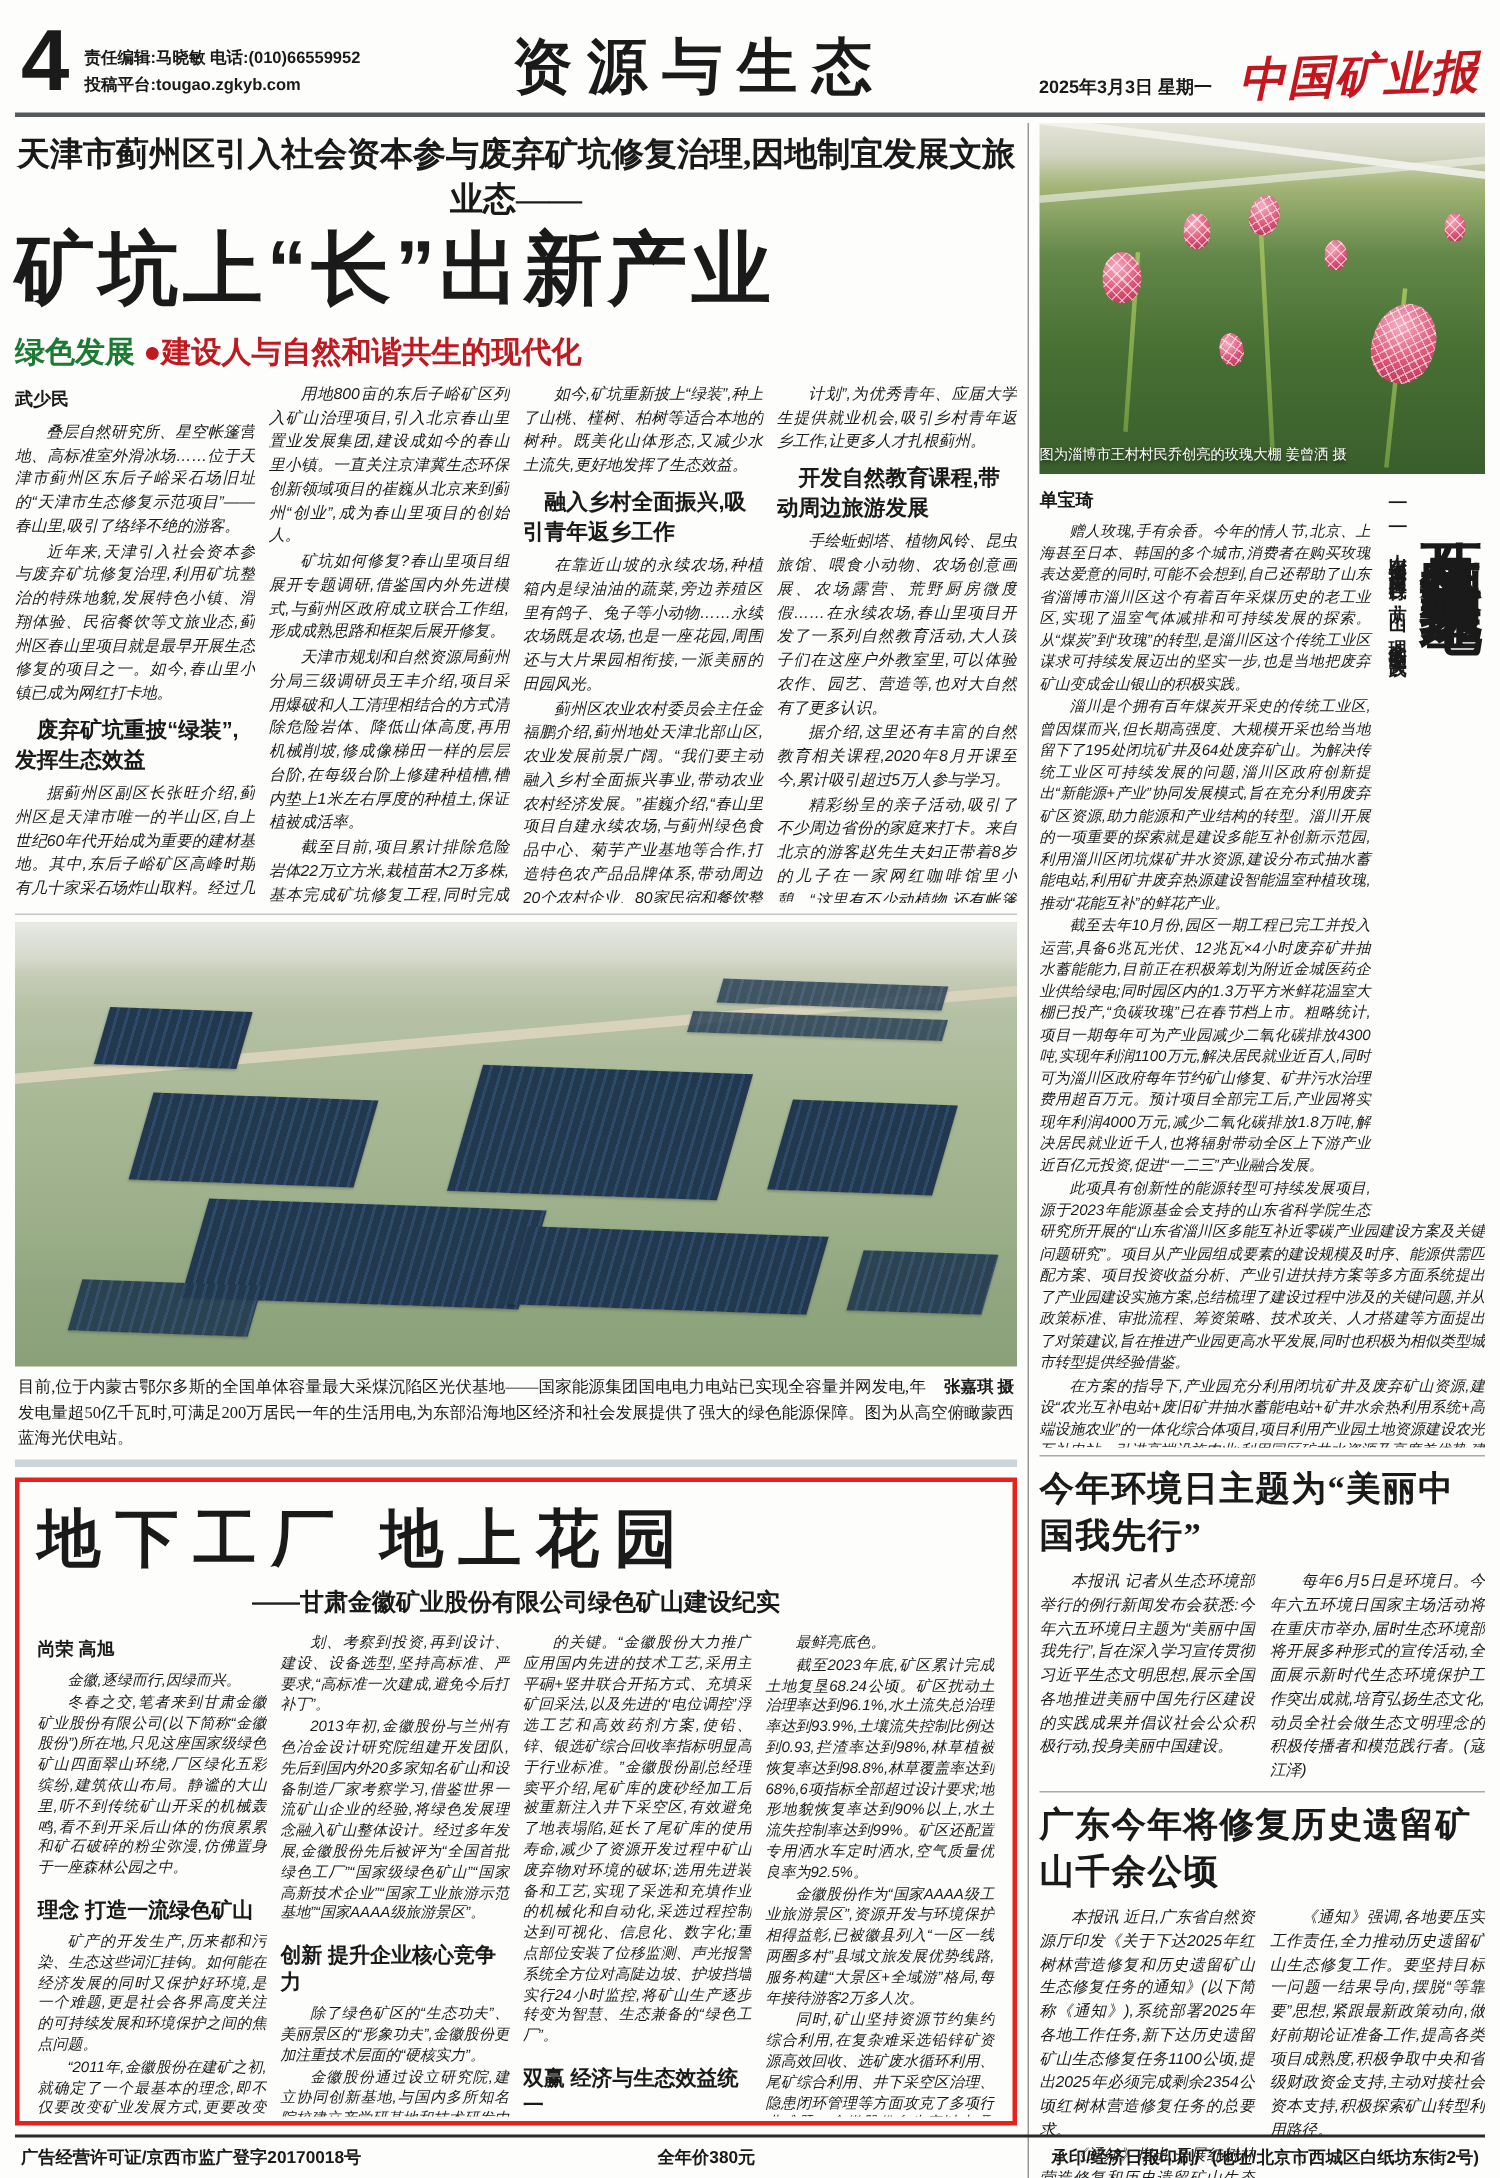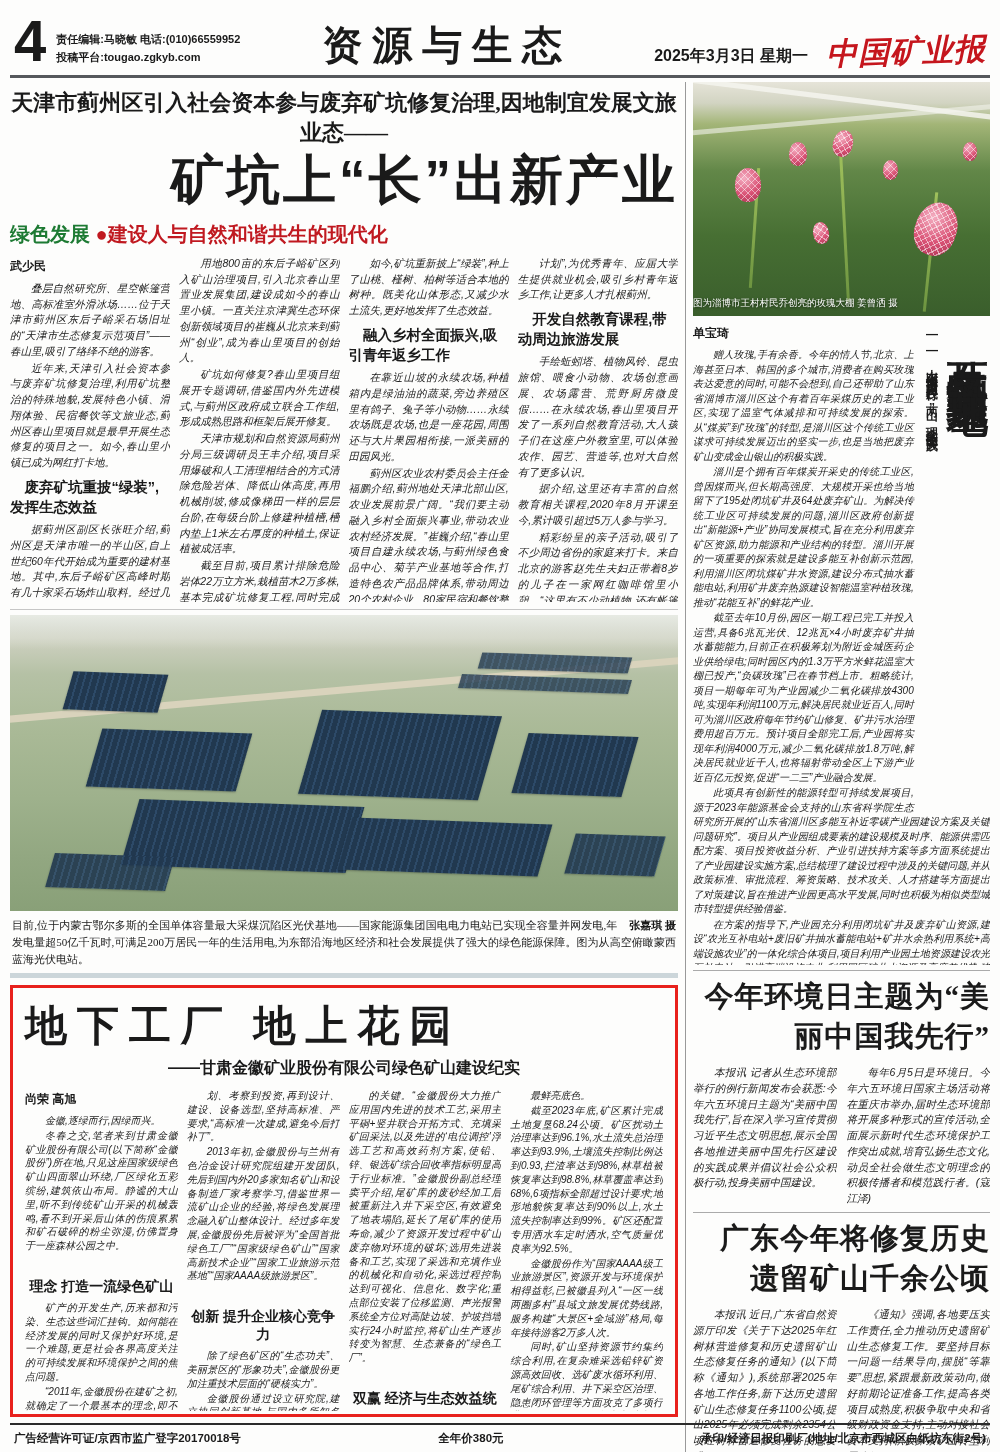--- a/index.html
+++ b/index.html
@@ -4,31 +4,31 @@
 <style>
   html,body{margin:0;padding:0;background:#e9e9e9;}
   .page{width:1000px;height:1452px;background:#fdfdfc;margin:0 auto;position:relative;
         font-family:"Liberation Sans","DejaVu Sans",sans-serif;color:#1a1a1a;
         box-sizing:border-box;padding:6px 10px 0;overflow:hidden;}
   
   .masthead{display:flex;align-items:flex-end;border-bottom:3px solid #55585c;padding:4px 4px 8px;height:72px;box-sizing:border-box;}
   .page-num{font-size:58px;font-weight:900;line-height:.9;margin-right:10px;}
   .edit-info{font-size:11px;font-weight:700;line-height:1.7;}
   .section-title{flex:1;text-align:center;font-size:40px;font-weight:900;letter-spacing:10px;line-height:1;padding-bottom:2px;}
-  .date-line{font-size:16px;font-weight:600;margin-right:18px;white-space:nowrap;}
+  .date-line{font-size:12px;font-weight:600;margin-right:18px;white-space:nowrap;}
   .brand{font-family:"DejaVu Serif","Liberation Serif",serif;font-style:italic;font-weight:700;
          color:#c5161d;font-size:31px;line-height:1;transform:rotate(-2deg);letter-spacing:1px;white-space:nowrap;}
   
   .content{display:flex;margin-top:4px;}
   .left-col{width:668px;}
   .vdiv{width:1px;background:#999;margin:0 7px;}
   .right-col{flex:1;min-width:0;}
   
   .kicker{font-family:"Liberation Serif",serif;text-align:center;font-size:22px;font-weight:700;margin:6px 0 2px;}
-  .headline{text-align:right;font-size:53px;font-weight:900;letter-spacing:3px;line-height:1.15;margin:2px 0 10px;}
+  .headline{text-align:left;font-size:53px;font-weight:900;letter-spacing:3px;line-height:1.15;margin:2px 0 10px;}
   .eyebrow{font-size:20px;font-weight:800;margin:6px 0 8px;}
   .eyebrow .green{color:#1d7a33;}
   .eyebrow .red{color:#c01920;}
   .lead-cols{display:flex;gap:9px;height:346px;overflow:hidden;}
   .col{flex:1;min-width:0;overflow:hidden;}
   .byline{font-size:12px;font-weight:700;margin:2px 0 6px;}
   .para{font-size:10.5px;line-height:1.5;text-align:justify;text-indent:2em;margin:0 0 1px;font-style:italic;}
   .lead-subhead{font-size:14.5px;font-weight:800;line-height:1.35;margin:7px 0 5px;text-indent:1em;}
   
   .thin-rule{border-top:1px solid #c6c6c6;margin:7px 0 5px;}
@@ -39,39 +39,39 @@
   .road{position:absolute;height:7px;background:#d9d3bc;transform:rotate(-5deg);}
   .photo-caption{font-family:"Liberation Serif",serif;font-size:11px;line-height:1.55;margin:6px 2px 4px;text-align:justify;}
   .photo-credit{font-weight:700;white-space:nowrap;float:right;margin-left:12px;}
   .section-rule{height:5px;background:#ccd6da;margin:5px 0 7px;}
   
   .redbox{border:3px solid #e8211d;padding:8px 12px 10px;box-sizing:border-box;height:432px;overflow:hidden;}
   .box-title{font-family:"Liberation Serif",serif;text-align:left;font-size:42px;font-weight:900;letter-spacing:10px;margin:2px 0 4px;}
   .box-subtitle{text-align:center;font-size:16px;font-weight:800;margin:0 0 10px;}
   .box-cols{display:flex;gap:9px;height:322px;overflow:hidden;}
   .box-cols .para{font-size:10px;line-height:1.38;}
-  .box-subhead{font-size:14px;font-weight:800;text-align:center;margin:25px 0 5px;}
+  .box-subhead{font-size:14px;font-weight:800;text-align:left;margin:12px 0 5px;}
   
   .rose-photo{height:234px;position:relative;overflow:hidden;
     background:linear-gradient(180deg,#e6e4d9 0%,#d2d4c2 9%,#a3b577 18%,#628748 38%,#476f33 66%,#3a5e2c 100%);}
   .beam{position:absolute;background:rgba(244,244,238,.85);height:5px;width:150%;left:-20%;}
   .stem{position:absolute;width:3px;background:linear-gradient(180deg,#9fc05c,#6d9440);}
   .bud{position:absolute;border-radius:50% 50% 46% 46%;
     background:
       repeating-linear-gradient(45deg,rgba(255,255,255,.5) 0 1px,transparent 1px 5px),
       repeating-linear-gradient(-45deg,rgba(255,255,255,.5) 0 1px,transparent 1px 5px),
       radial-gradient(circle at 35% 30%,#f4aec1,#da5376 55%,#a93050);}
   .rose-caption{position:absolute;left:0;bottom:6px;color:#fff;font-size:9.5px;text-shadow:0 1px 3px rgba(0,0,0,.75);}
   .right-article{margin-top:7px;height:642px;overflow:hidden;}
   .right-article .para{font-size:10px;line-height:1.45;}
   .v-head{float:right;margin:4px 0 6px 8px;display:flex;align-items:flex-start;}
   .v-subtitle{writing-mode:vertical-rl;text-orientation:upright;font-size:12px;font-weight:700;line-height:1.6;letter-spacing:2px;height:430px;margin-right:4px;}
   .v-title{writing-mode:vertical-rl;text-orientation:upright;font-size:41px;font-weight:900;line-height:1.1;letter-spacing:4px;height:470px;}
   .brief-rule{border-top:1px solid #aaa;margin:5px 0 6px;}
-  .brief-head{font-family:"Liberation Serif",serif;text-align:right;font-size:29px;font-weight:900;margin:4px 0 8px;letter-spacing:1px;}
+  .brief-head{font-family:"Liberation Serif",serif;text-align:left;font-size:23px;font-weight:900;margin:4px 0 8px;letter-spacing:1px;}
   .brief-cols{display:flex;gap:10px;overflow:hidden;}
   .brief-cols .para{font-size:10.5px;line-height:1.5;}
   .env-cols{height:142px;}
   .gd-cols{height:208px;}
   
   .footer{position:absolute;left:10px;right:10px;bottom:6px;border-top:2px solid #2b2b2b;
           display:flex;justify-content:space-between;font-size:11.5px;font-weight:700;padding:6px 4px 0;}
 </style>
 </head>
 <body>

